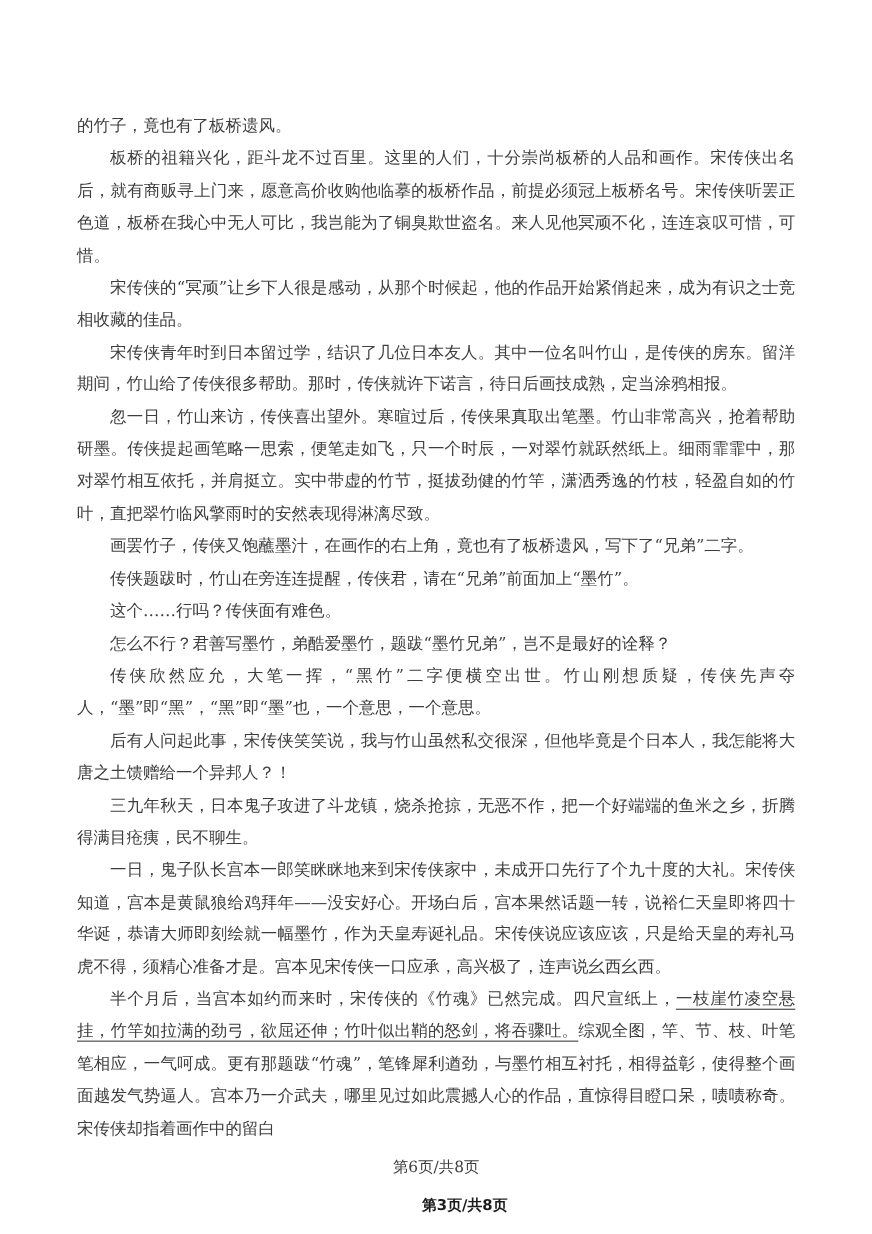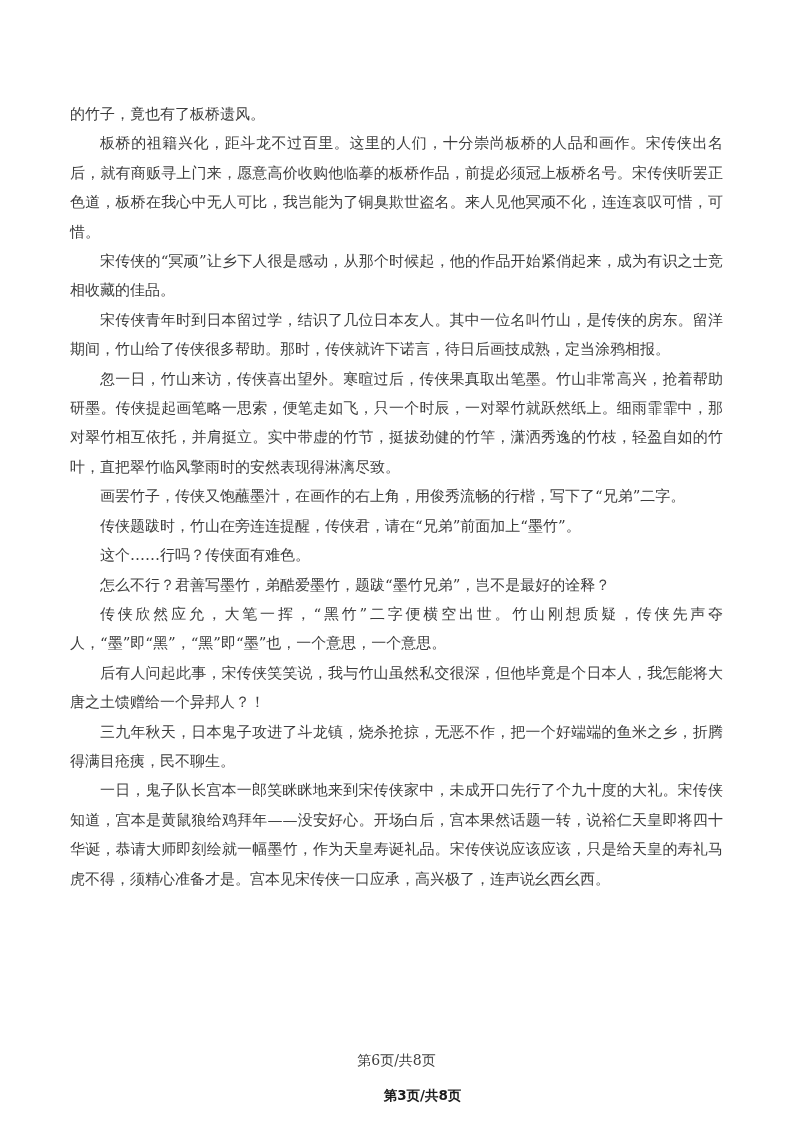--- a/index.html
+++ b/index.html
@@ -62,24 +62,25 @@
 </head>
 <body>
 
 <div class="page">
   <div class="content">
       <p class="para"><span>的竹子，竟也有了板桥遗风。</span></p>
       <p class="para indent"><span>板桥的祖籍兴化，距斗龙不过百里。这里的人们，十分崇尚板桥的人品和画作。宋传侠出名后，就有商贩寻上门来，愿意高价收购他临摹的板桥作品，前提必须冠上板桥名号。宋传侠听罢正色道，板桥在我心中无人可比，我岂能为了铜臭欺世盗名。来人见他冥顽不化，连连哀叹可惜，可惜。</span></p>
       <p class="para indent"><span>宋传侠的“冥顽”让乡下人很是感动，从那个时候起，他的作品开始紧俏起来，成为有识之士竞相收藏的佳品。</span></p>
       <p class="para indent"><span>宋传侠青年时到日本留过学，结识了几位日本友人。其中一位名叫竹山，是传侠的房东。留洋期间，竹山给了传侠很多帮助。那时，传侠就许下诺言，待日后画技成熟，定当涂鸦相报。</span></p>
       <p class="para indent"><span>忽一日，竹山来访，传侠喜出望外。寒暄过后，传侠果真取出笔墨。竹山非常高兴，抢着帮助研墨。传侠提起画笔略一思索，便笔走如飞，只一个时辰，一对翠竹就跃然纸上。细雨霏霏中，那对翠竹相互依托，并肩挺立。实中带虚的竹节，挺拔劲健的竹竿，潇洒秀逸的竹枝，轻盈自如的竹叶，直把翠竹临风擎雨时的安然表现得淋漓尽致。</span></p>
-      <p class="para indent"><span>画罢竹子，传侠又饱蘸墨汁，在画作的右上角，用俊秀流畅的行楷，写下了“兄弟”二字。</span></p>
+      <p class="para indent"><span>画罢竹子，传侠又饱蘸墨汁，在画作的右上角，竟也有了板桥遗风，写下了“兄弟”二字。</span></p>
       <p class="para indent"><span>传侠题跋时，竹山在旁连连提醒，传侠君，请在“兄弟”前面加上“墨竹”。</span></p>
       <p class="para indent"><span>这个……行吗？传侠面有难色。</span></p>
       <p class="para indent"><span>怎么不行？君善写墨竹，弟酷爱墨竹，题跋“墨竹兄弟”，岂不是最好的诠释？</span></p>
       <p class="para indent"><span>传侠欣然应允，大笔一挥，“黑竹”二字便横空出世。竹山刚想质疑，传侠先声夺人，“墨”即“黑”，“黑”即“墨”也，一个意思，一个意思。</span></p>
       <p class="para indent"><span>后有人问起此事，宋传侠笑笑说，我与竹山虽然私交很深，但他毕竟是个日本人，我怎能将大唐之土馈赠给一个异邦人？！</span></p>
       <p class="para indent"><span>三九年秋天，日本鬼子攻进了斗龙镇，烧杀抢掠，无恶不作，把一个好端端的鱼米之乡，折腾得满目疮痍，民不聊生。</span></p>
       <p class="para indent"><span>一日，鬼子队长宫本一郎笑眯眯地来到宋传侠家中，未成开口先行了个九十度的大礼。宋传侠知道，宫本是黄鼠狼给鸡拜年——没安好心。开场白后，宫本果然话题一转，说裕仁天皇即将四十华诞，恭请大师即刻绘就一幅墨竹，作为天皇寿诞礼品。宋传侠说应该应该，只是给天皇的寿礼马虎不得，须精心准备才是。宫本见宋传侠一口应承，高兴极了，连声说幺西幺西。</span></p>
+      <p class="para indent"><span>半个月后，当宫本如约而来时，宋传侠的《竹魂》已然完成。四尺宣纸上，</span><span class="underline">一枝崖竹凌空悬挂，竹竿如拉满的劲弓，欲屈还伸；竹叶似出鞘的怒剑，将吞骤吐。</span><span>综观全图，竿、节、枝、叶笔笔相应，一气呵成。更有那题跋“竹魂”，笔锋犀利遒劲，与墨竹相互衬托，相得益彰，使得整个画面越发气势逼人。宫本乃一介武夫，哪里见过如此震撼人心的作品，直惊得目瞪口呆，啧啧称奇。宋传侠却指着画作中的留白</span></p>
     </div>
   <div class="footer-primary">第6页/共8页</div>
   <div class="footer-secondary">第3页/共8页</div>
 </div>
 
 </body></html>

